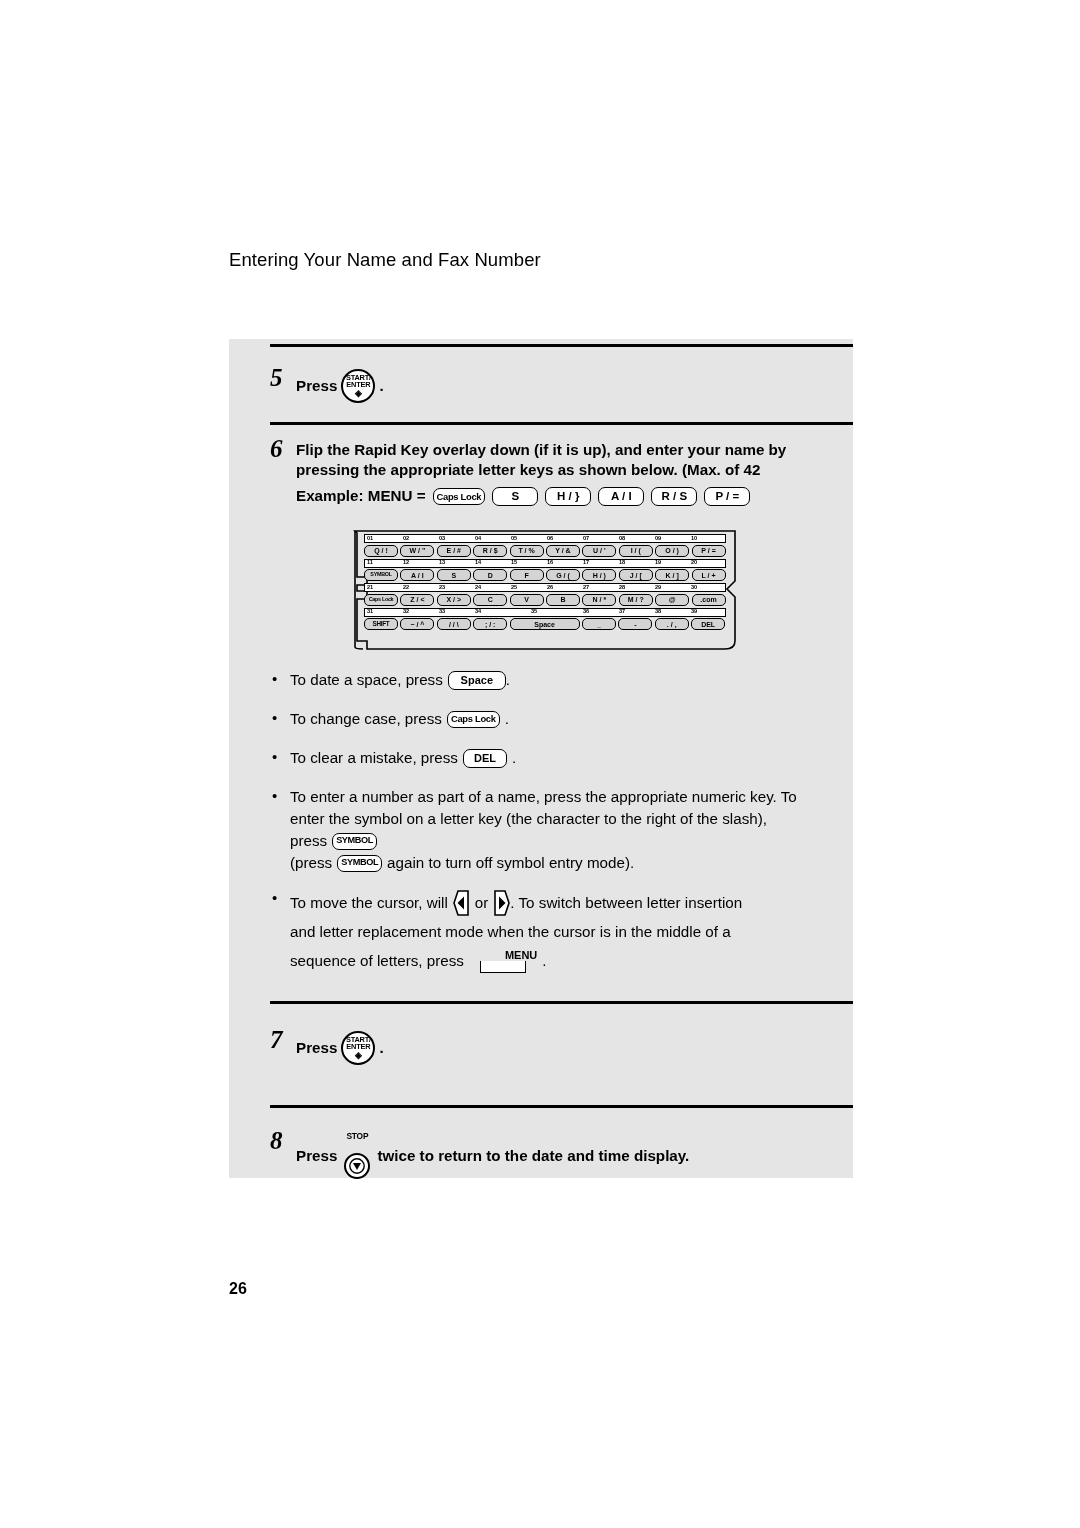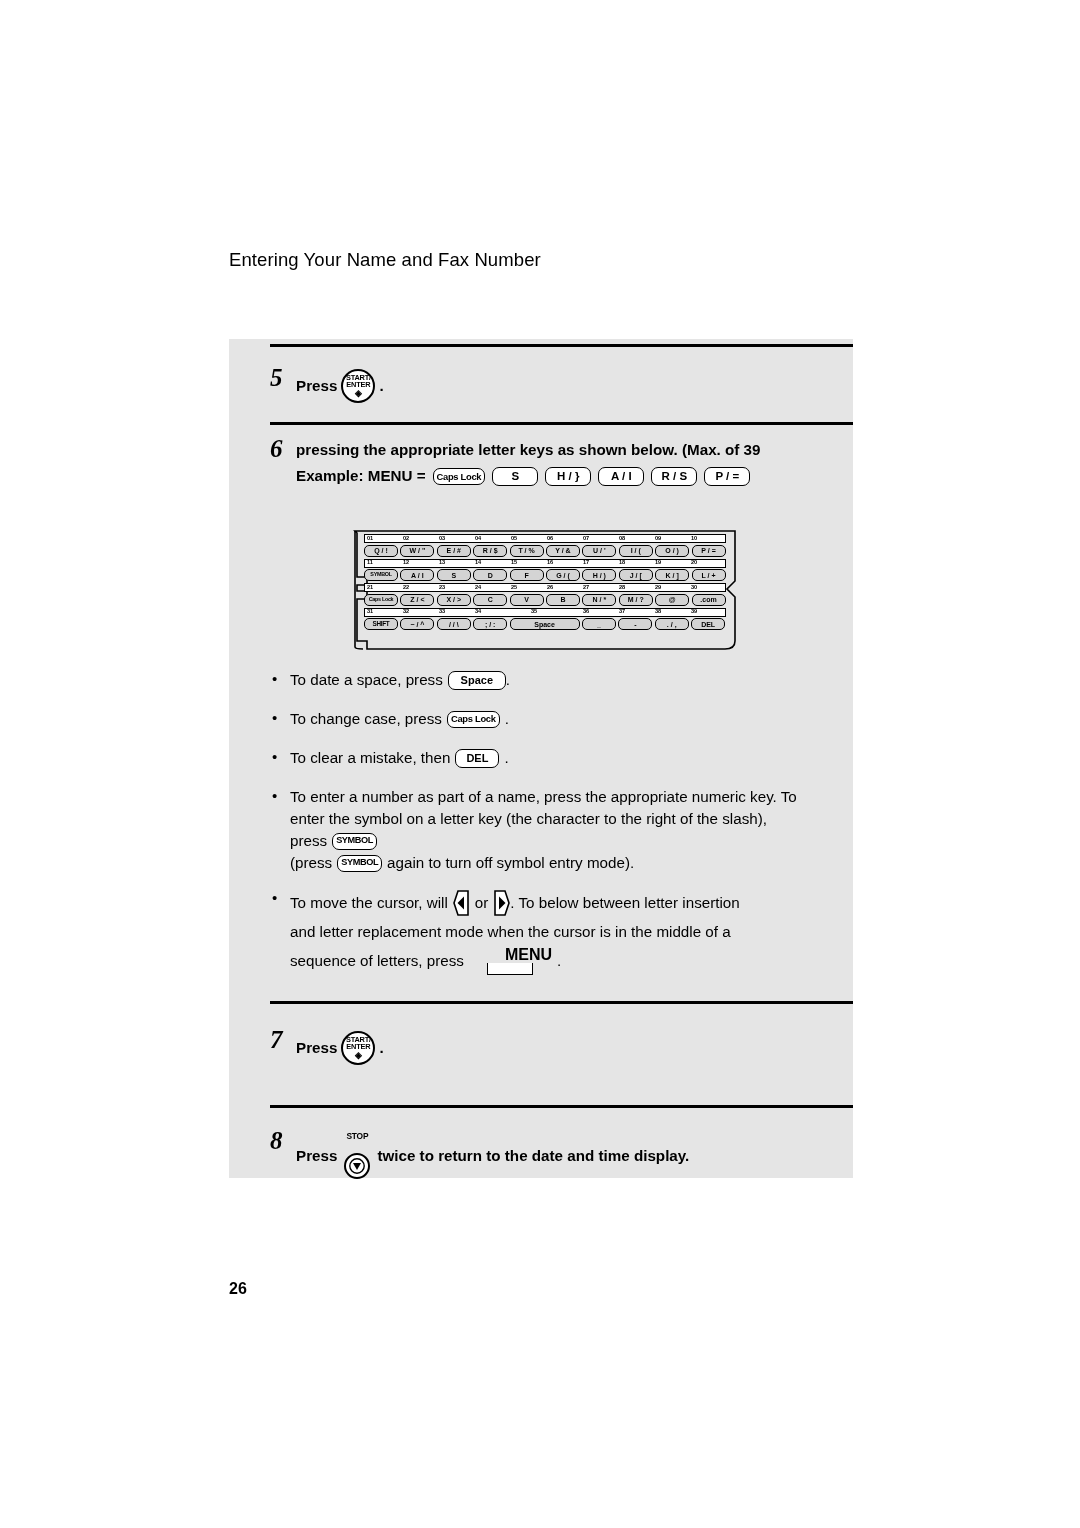--- a/index.html
+++ b/index.html
@@ -140,21 +140,21 @@
   .key-pill.sz-symbol { height: 17px; min-width: 44px; font-size: 9.2px; padding: 0 3px; letter-spacing: -0.4px;}
 
   
   .key-menu-wrap {
     display: inline-flex;
     flex-direction: column;
     align-items: center;
     line-height: 1;
   }
   .key-menu-wrap .cap {
-    font-size: 16px;
+    font-size: 11px;
     font-weight: bold;
     letter-spacing: 0px;
     margin-left: 36px;
   }
   .key-menu-box {
     width: 46px;
     height: 12px;
     border: 1.8px solid #000;
     border-top: none;
     background: #fff;
@@ -294,21 +294,22 @@
           <span class="diamond">◈</span>
         </span>
         <span>.</span>
       </div>
     </div>
   </div>
 
   <div class="step" style="top:97px;">
     <div class="step-num">6</div>
     <div class="step-body" style="width:575px;">
-      <div>pressing the appropriate letter keys as shown below. (Max. of 39</div>
+      <div>Flip the Rapid Key overlay down (if it is up), and enter your name by</div>
+      <div>pressing the appropriate letter keys as shown below. (Max. of 42</div>
       <div class="inline-row" style="margin-top:6px; gap:7px;">
         <span>Example: MENU =</span>
         <span class="key-pill sz-caps">Caps Lock</span>
         <span class="key-pill sz-letter">S</span>
         <span class="key-pill sz-letter">H / }</span>
         <span class="key-pill sz-letter">A / I</span>
         <span class="key-pill sz-letter">R / S</span>
         <span class="key-pill sz-letter">P / =</span>
       </div>
     </div>
@@ -447,21 +448,21 @@
           <span class="gap4"></span>
           <span class="txt">.</span>
         </div>
       </div>
     </div>
 
     <div class="bullet">
       <div class="dot">•</div>
       <div class="btext">
         <div class="ln">
-          <span class="txt">To clear a mistake, then</span>
+          <span class="txt">To clear a mistake, press</span>
           <span class="gap4"></span>
           <span class="key-pill sz-del">DEL</span>
           <span class="gap4"></span>
           <span class="txt">.</span>
         </div>
       </div>
     </div>
 
     <div class="bullet" style="margin-top:6px; margin-bottom:14px;">
       <div class="dot">•</div>
@@ -502,21 +503,21 @@
           </span>
           <span class="gap4"></span>
           <span class="txt">or</span>
           <span class="gap4"></span>
           <span class="key-arrow">
             <svg width="17" height="26" viewBox="0 0 17 26" xmlns="http://www.w3.org/2000/svg">
               <path d="M2,1 L12,1 L16,13 L12,25 L2,25 Z" fill="#fff" stroke="#000" stroke-width="1.6"></path>
               <path d="M6,6.5 L6,19.5 L12.5,13 Z" fill="#000"></path>
             </svg>
           </span>
-          <span class="txt">. To below between letter insertion</span>
+          <span class="txt">. To switch between letter insertion</span>
         </div>
         <div class="ln" style="min-height:28px;">
             <span class="txt">and letter replacement mode when the cursor is in the middle of a</span>
           </div>
         <div class="ln" style="min-height:30px;">
           <span class="txt">sequence of letters, press</span>
           <span class="gap4"></span>
           <span class="key-menu-wrap">
             <span class="cap">MENU</span>
             <span class="key-menu-box"></span>

